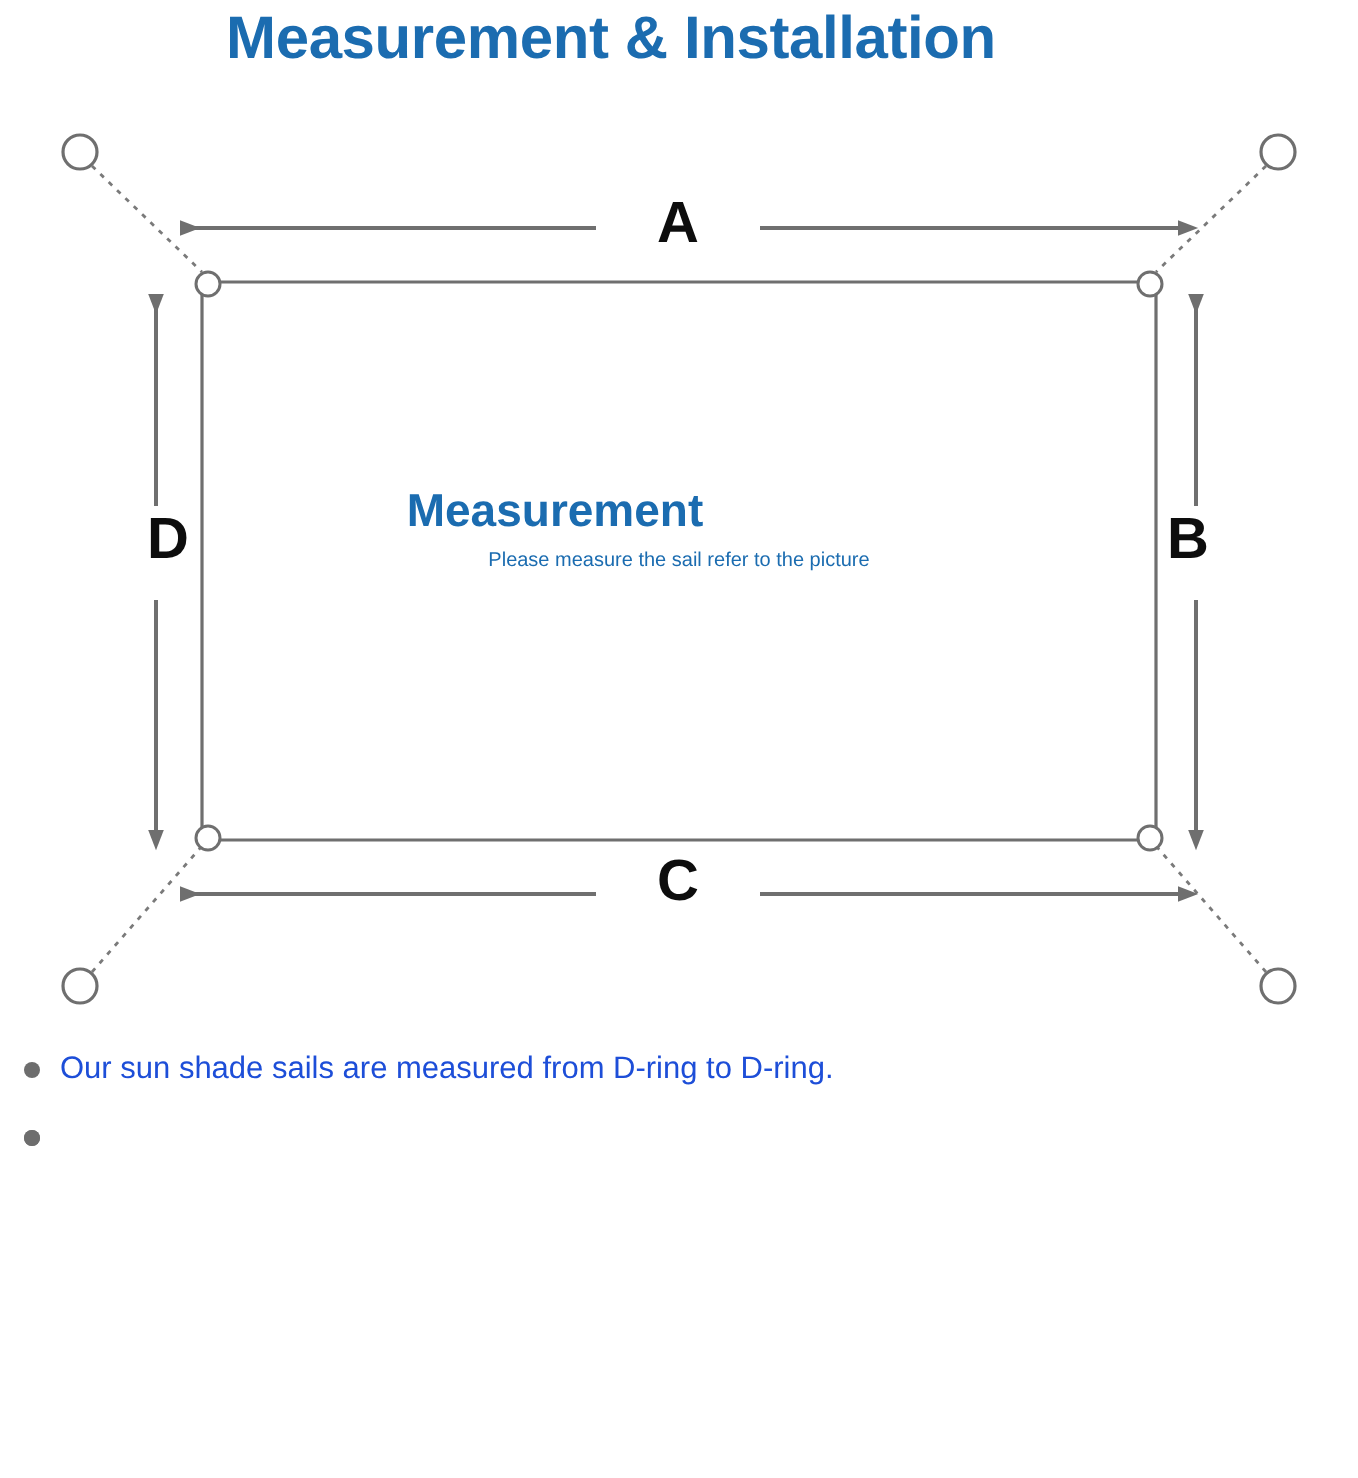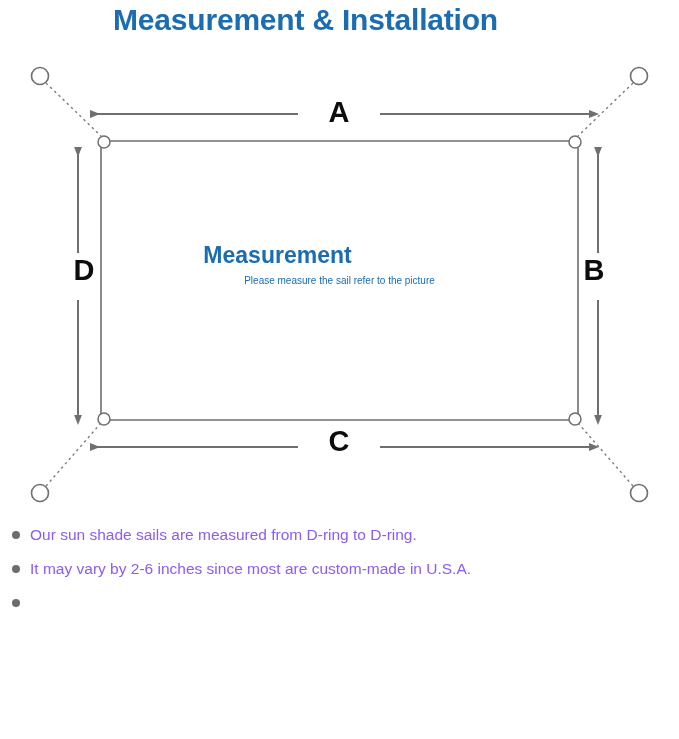--- a/index.html
+++ b/index.html
@@ -84,21 +84,21 @@
   .notes {
     position: absolute;
     left: 0;
     top: 524px;
     width: 679px;
   }
   .note-item {
     position: relative;
     padding-left: 30px;
     margin-bottom: 13px;
-    color: #8b5cf6;
+    color: #1d4ed8;
     font-size: 15.5px;
     line-height: 21px;
     padding-right: 6px;
   }
   .note-bullet {
     position: absolute;
     left: 12px;
     top: 7px;
     width: 8px;
     height: 8px;
@@ -184,21 +184,20 @@
 
 <div class="notes">
 
   <div class="note-item">
     <span class="note-bullet"></span>
     <span>Our sun shade sails are measured from D-ring to D-ring.</span>
   </div>
 
   <div class="note-item">
     <span class="note-bullet"></span>
-    <span>It may vary by 2-6 inches since most are custom-made in U.S.A.</span>
   </div>
 
 
   <div class="note-item">
     <span class="note-bullet"></span>
   </div>
 
 
 </div>
 

